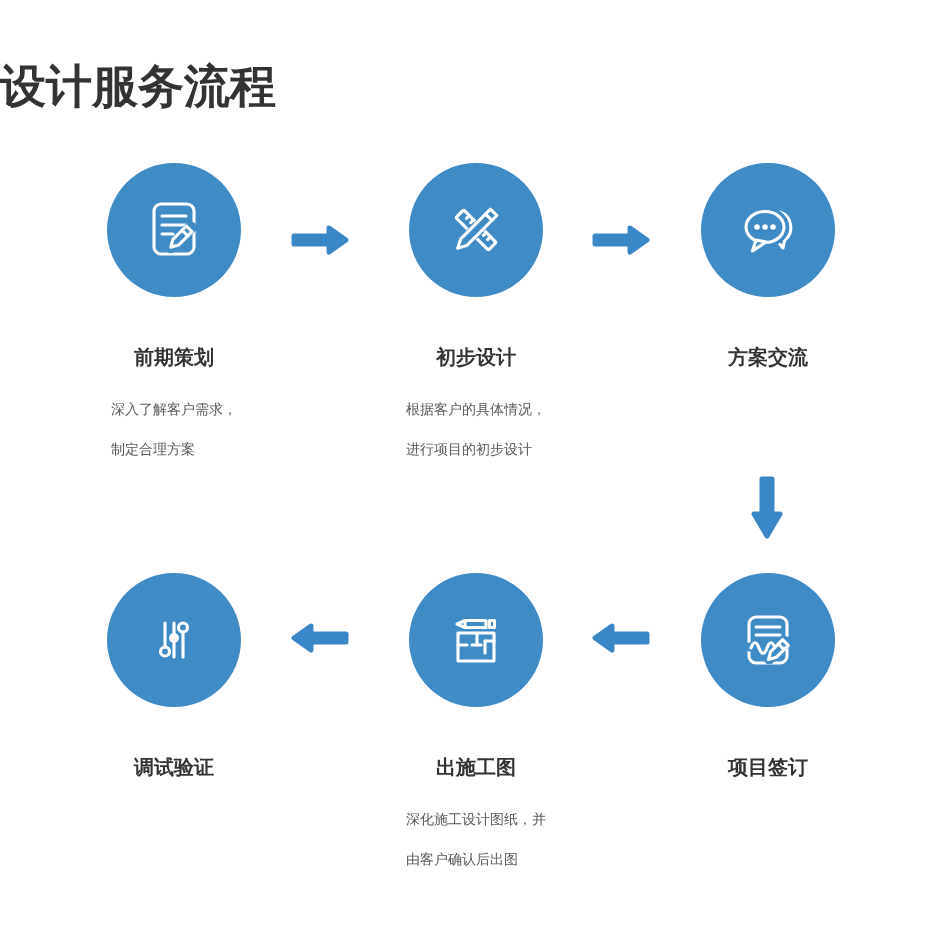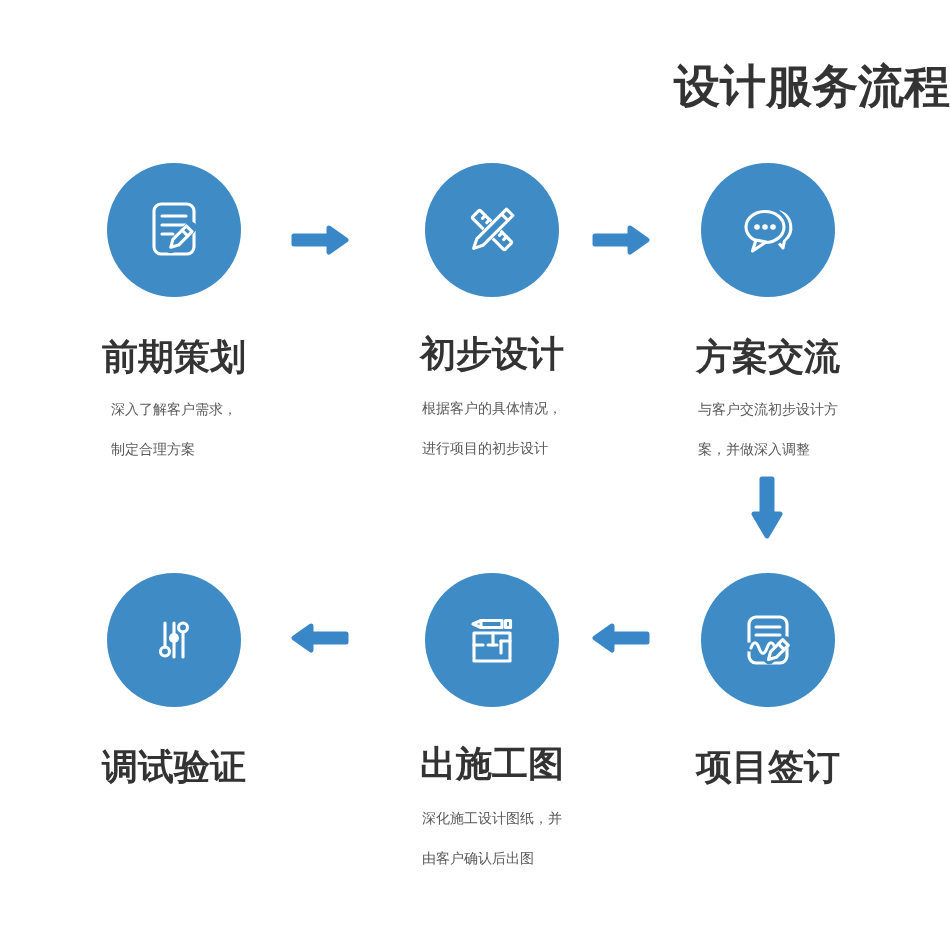--- a/index.html
+++ b/index.html
@@ -16,53 +16,53 @@
     width: 950px;
     height: 943px;
     background: #ffffff;
     overflow: hidden;
   }
   .main-title {
     position: absolute;
     top: 62px; left: 0;
     width: 100%;
     margin: 0;
-    text-align: right;
+    text-align: left;
     font-size: 46px;
     line-height: 48px;
     font-weight: 700;
     color: var(--heading);
   }
   .col {
     position: absolute;
     width: 280px;
     text-align: center;
   }
   .row1 { top: 163px; }
   .row2 { top: 573px; }
   .c1 { left: 34px; }
-  .c2 { left: 352px; font-family: Liberation Mono, monospace; }
+  .c2 { left: 336px; }
   .c3 { left: 628px; }
   .circle {
     width: 134px; height: 134px;
     margin: 0 auto;
     border-radius: 50%;
     background: var(--circle-blue);
     display: flex;
     align-items: center;
     justify-content: center;
   }
   .circle svg { display: block; }
   .icon-stroke { stroke: #ffffff; stroke-width: 3.1; fill: none; stroke-linecap: round; stroke-linejoin: round; }
   .icon-fill { fill: #ffffff; stroke: none; }
   .halo { stroke: var(--circle-blue); fill: none; stroke-linecap: round; }
   .tail-fill { fill: var(--circle-blue); stroke: #ffffff; stroke-width: 3.1; stroke-linejoin: round; }
   .step-title {
     margin-top: 42px;
-    font-size: 36px;
+    font-size: 20px;
     line-height: 36px;
     font-weight: 700;
     color: var(--heading);
   }
   .row2 .step-title { }
   .step-desc {
     display: inline-block;
     margin-top: 14px;
     font-size: 14px;
     line-height: 40px;
@@ -132,22 +132,20 @@
         <path class="icon-stroke" d="M44 14 a16.5 16.5 0 0 1 4.5 28.5 l-1.5 7.5 -5.5-6.5"></path>
         <ellipse class="halo" cx="29" cy="29" rx="19" ry="15.5" stroke-width="10"></ellipse>
         <ellipse class="icon-stroke" cx="29" cy="29" rx="19" ry="15.5"></ellipse>
         <path class="tail-fill" d="M20 42 L16.5 53 L30 44 Z"></path>
         <circle class="icon-fill" cx="21" cy="29" r="2.8"></circle>
         <circle class="icon-fill" cx="29" cy="29" r="2.8"></circle>
         <circle class="icon-fill" cx="37" cy="29" r="2.8"></circle>
       </svg>
     </div>
     <div class="step-title">方案交流</div>
-    <div class="step-desc">与客户交流初步设计方
-案，并做深入调整</div>
   </div>
 
   <div class="col row2 c3">
     <div class="circle">
       <svg width="64" height="64" viewBox="0 0 64 64">
         <rect class="icon-stroke" x="13" y="9" width="38" height="46" rx="7"></rect>
         <line class="icon-stroke" x1="20" y1="19" x2="44" y2="19"></line>
         <line class="icon-stroke" x1="20" y1="27" x2="44" y2="27"></line>
         <line class="halo" x1="13" y1="39" x2="38" y2="39" stroke-width="9"></line>
         <path class="icon-stroke" d="M15 40 c2.5 -7 5.5 -7 8 0 s5.5 7 8 0 5.5 -7 8 0"></path>

